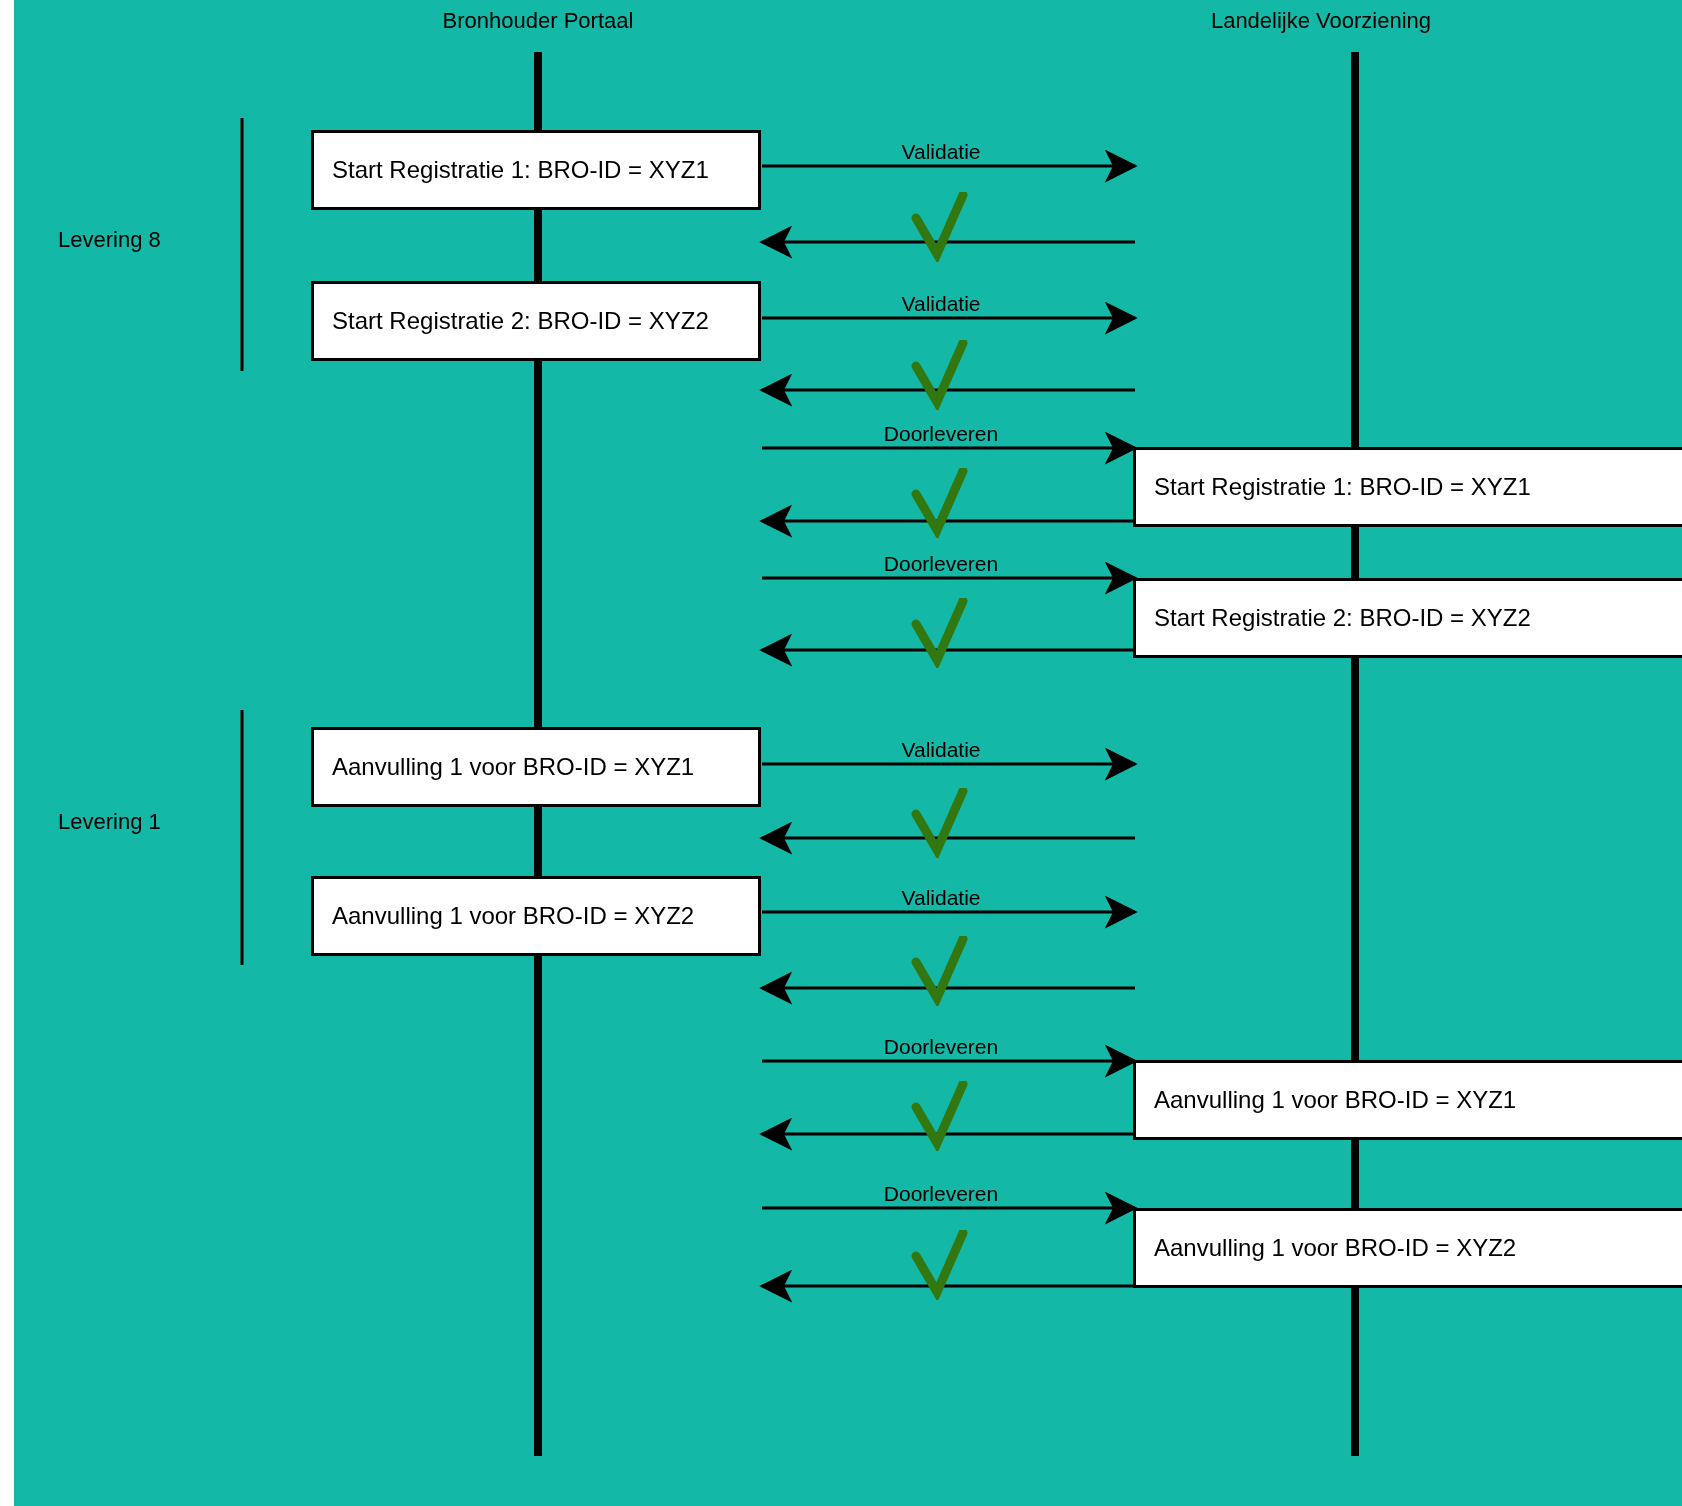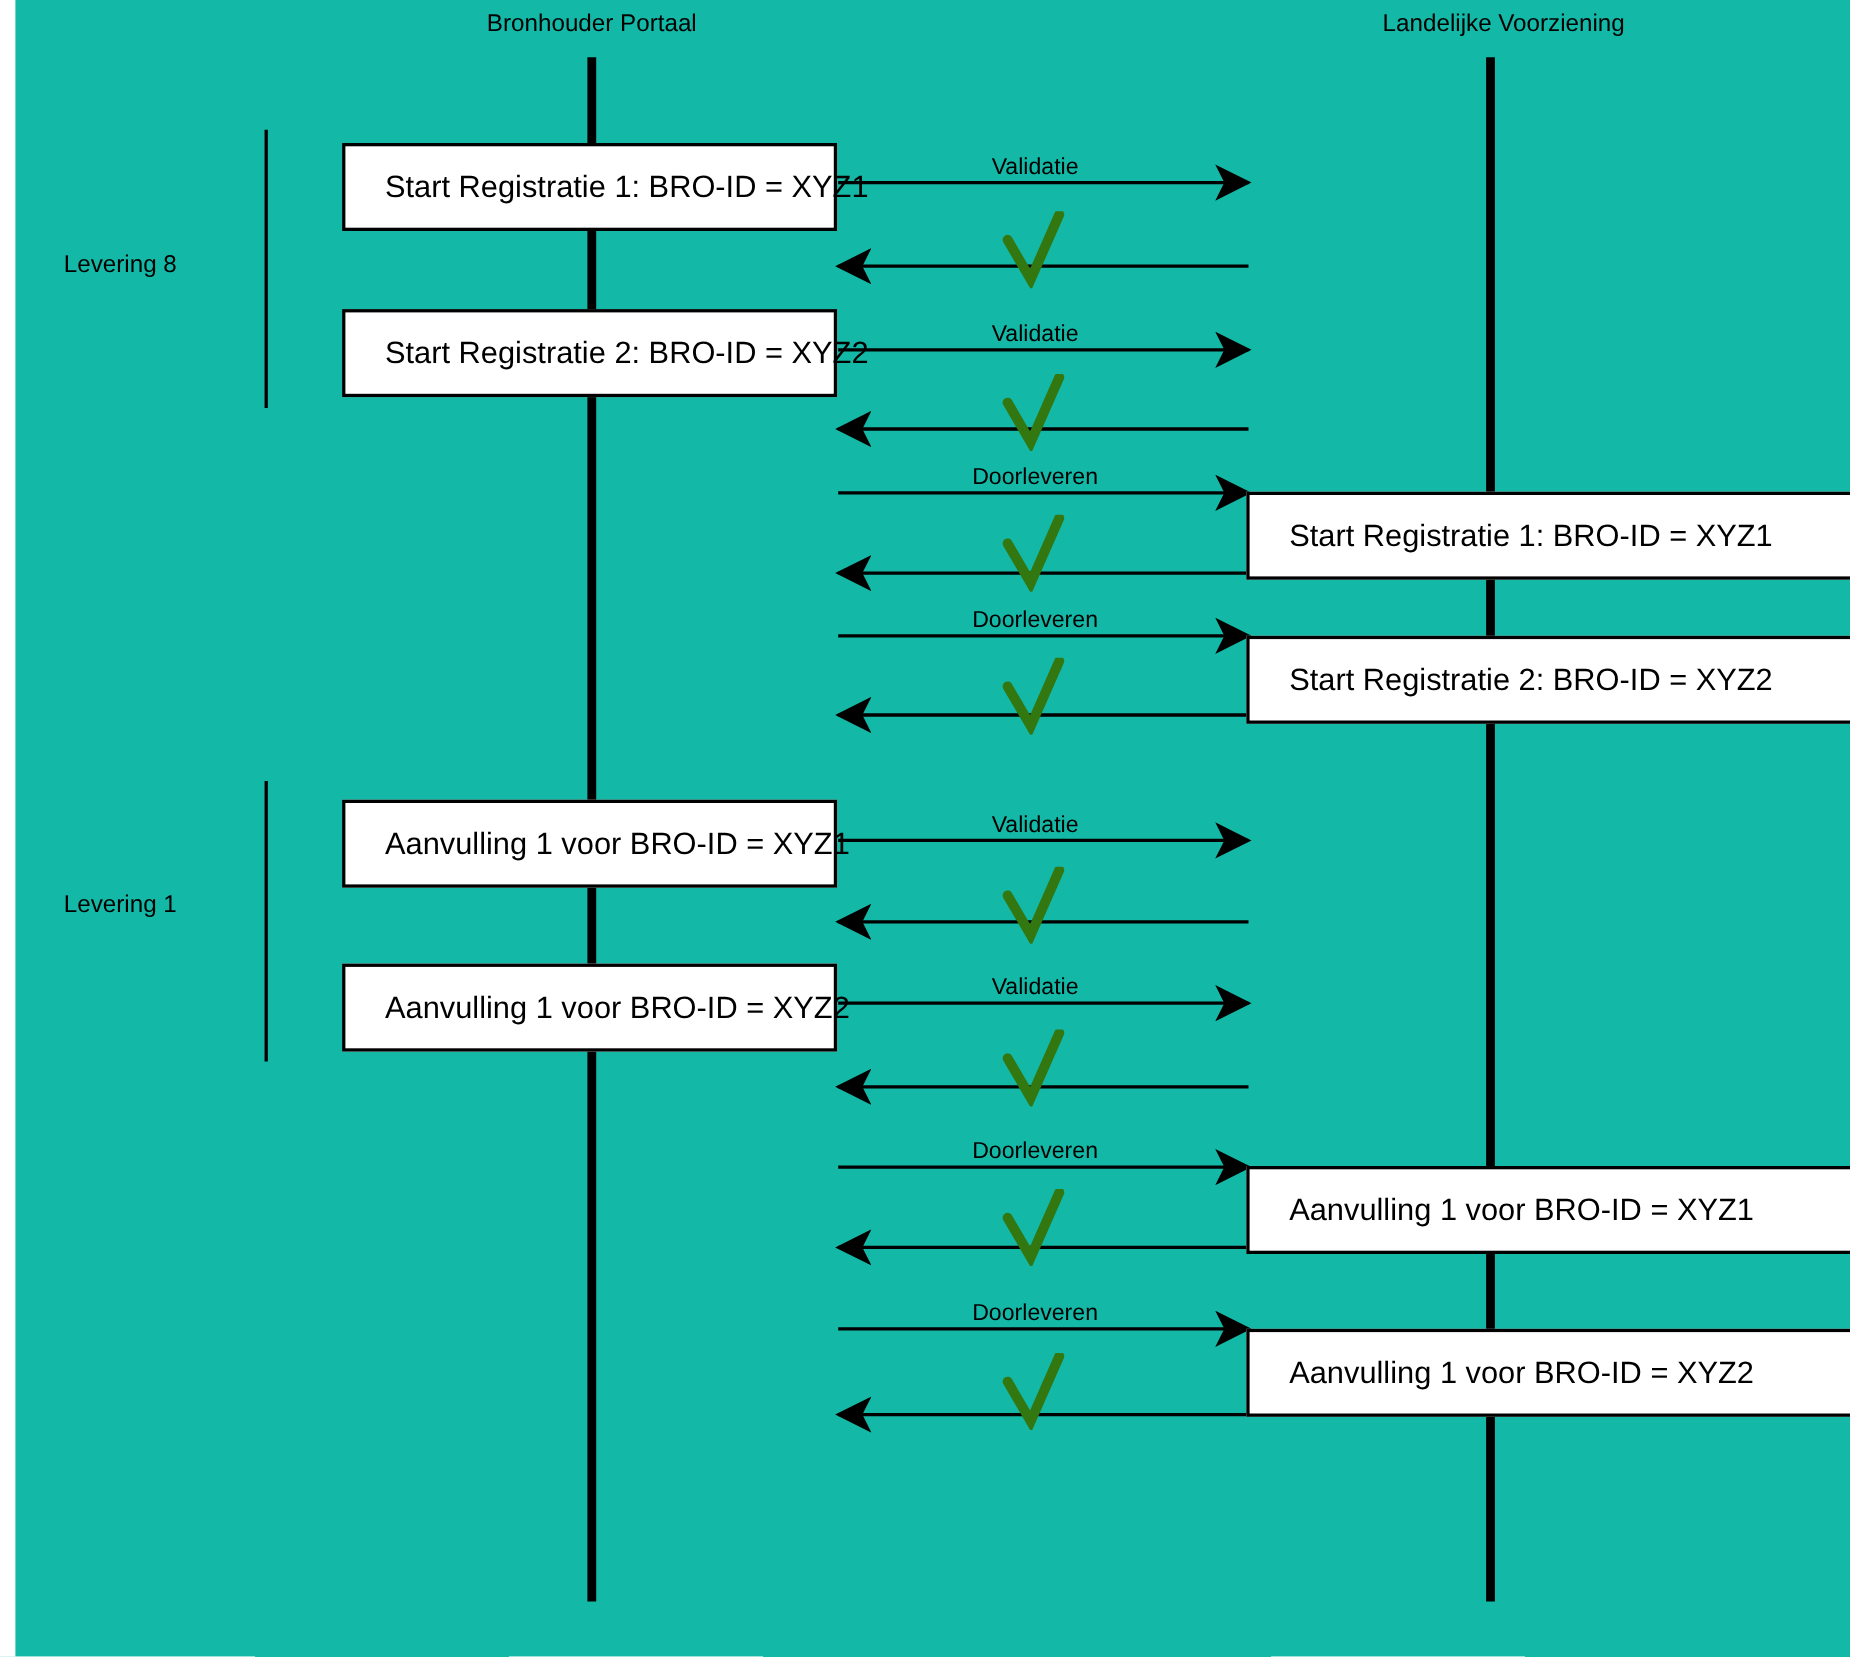--- a/index.html
+++ b/index.html
@@ -43,22 +43,22 @@
     color: #000;
     white-space: nowrap;
   }
   .msg-box {
     position: absolute;
     box-sizing: border-box;
     border: 3px solid #000000;
     background: #ffffff;
     display: flex;
     align-items: center;
-    padding-left: 36px;
-    font-size: 28px;
+    padding-left: 18px;
+    font-size: 24px;
     line-height: 26px;
     color: #000000;
     white-space: nowrap;
   }
   .edge-label {
     position: absolute;
     font-size: 21px;
     line-height: 24px;
     color: #000000;
     white-space: nowrap;
@@ -109,21 +109,21 @@
         <line x1="748" y1="912" x2="1121" y2="912" stroke="#000000" stroke-width="3" marker-end="url(#arrow-right)"></line>
         <line x1="1121" y1="988" x2="748" y2="988" stroke="#000000" stroke-width="3" marker-end="url(#arrow-left)"></line>
         <line x1="748" y1="1061" x2="1121" y2="1061" stroke="#000000" stroke-width="3" marker-end="url(#arrow-right)"></line>
         <line x1="1121" y1="1134" x2="748" y2="1134" stroke="#000000" stroke-width="3" marker-end="url(#arrow-left)"></line>
         <line x1="748" y1="1208" x2="1121" y2="1208" stroke="#000000" stroke-width="3" marker-end="url(#arrow-right)"></line>
         <line x1="1121" y1="1286" x2="748" y2="1286" stroke="#000000" stroke-width="3" marker-end="url(#arrow-left)"></line>
       </g>
   </svg>
 
   <div class="lane-title" id="lane-title-left" style="left:524px; top:8px;">Bronhouder Portaal</div>
-  <div class="lane-title" id="lane-title-right" style="left:1353px; top:8px;">Landelijke Voorziening</div>
+  <div class="lane-title" id="lane-title-right" style="left:1307px; top:8px;">Landelijke Voorziening</div>
 
   <div class="group-label" id="group-label-0" style="left:44px; top:227px;">Levering 8</div>
   <div class="group-label" id="group-label-1" style="left:44px; top:809px;">Levering 1</div>
 
   <div id="boxes-layer">
       <div class="msg-box" style="left: 297px; top: 130px; width: 450px; height: 80px;">
         <span>Start Registratie 1: BRO-ID = XYZ1</span>
       </div>
       <div class="msg-box" style="left: 297px; top: 281px; width: 450px; height: 80px;">
         <span>Start Registratie 2: BRO-ID = XYZ2</span>

